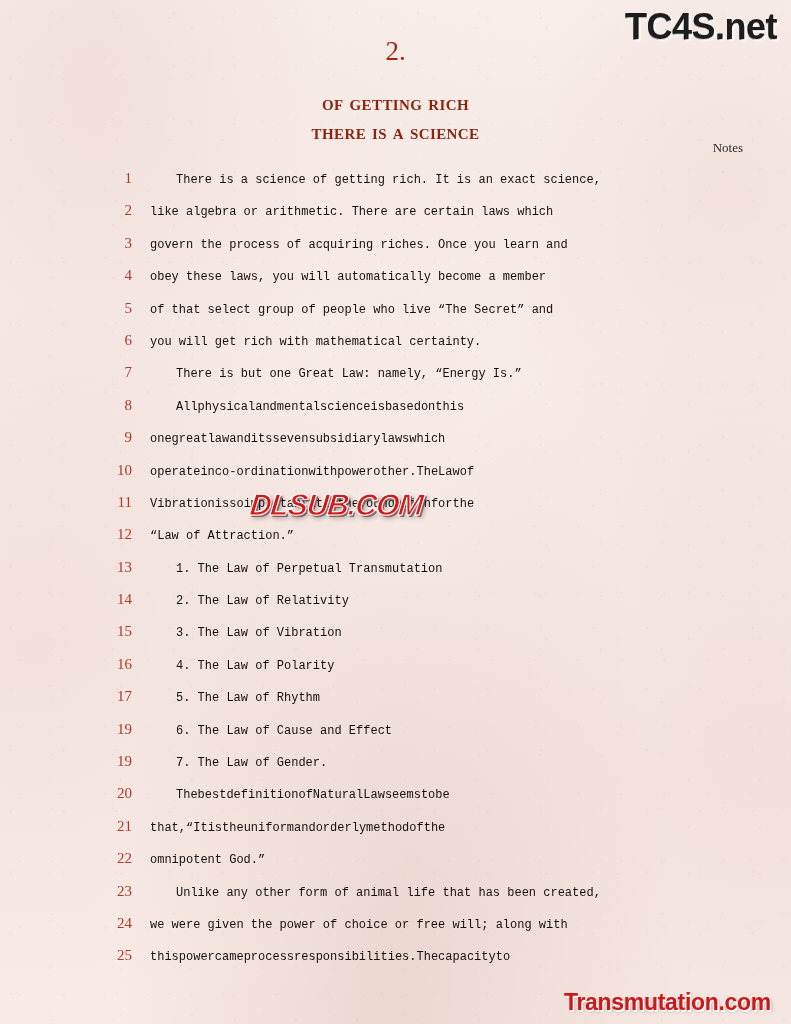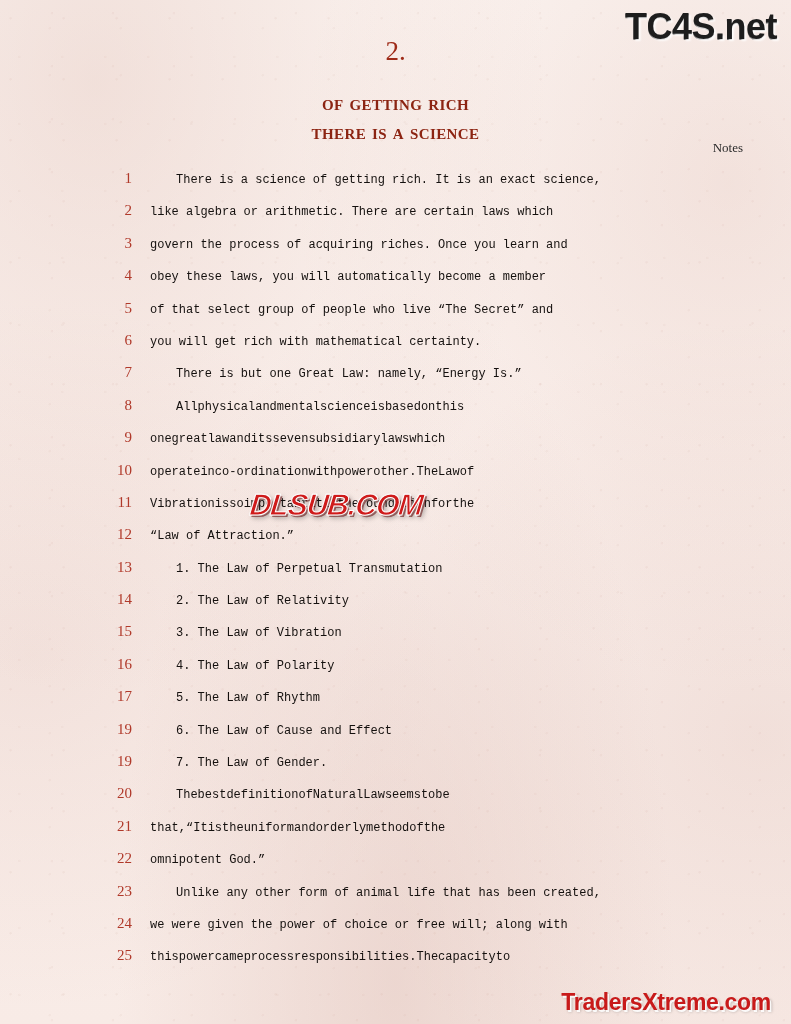--- a/index.html
+++ b/index.html
@@ -282,14 +282,14 @@
         <div class="line-text">we were given the power of choice or free will; along with</div>
       </div>
       <div class="line-row">
         <div class="line-no">25</div>
         <div class="line-text"><div class="j"><span>this</span><span>power</span><span>came</span><span>process</span><span>responsibilities.</span><span>The</span><span>capacity</span><span>to</span></div></div>
       </div>
     </div>
 
   <div class="dlsub">DLSUB.COM</div>
 
-  <div class="bottom-brand">TradersXtreme.com</div>
+  <div class="bottom-brand">Transmutation.com</div>
 </div>
 
 </body></html>

